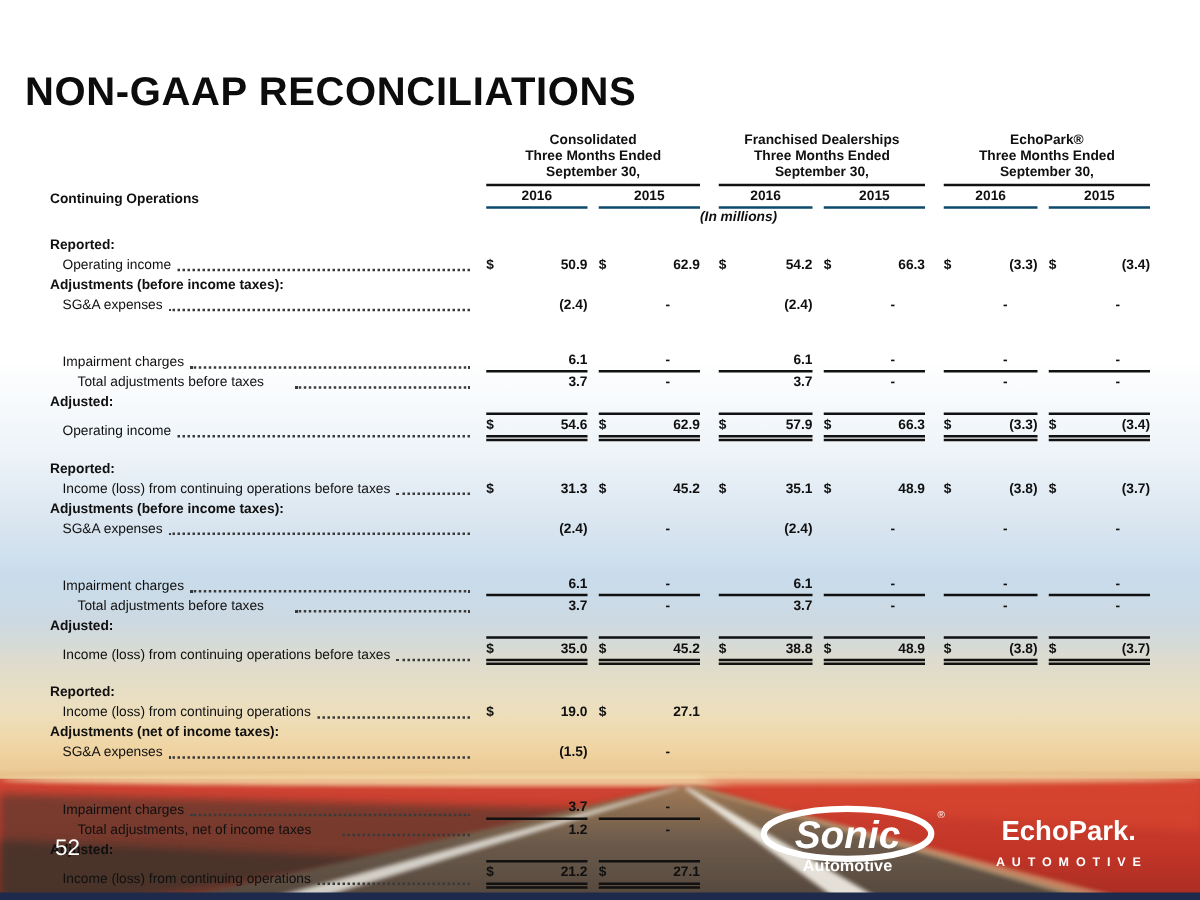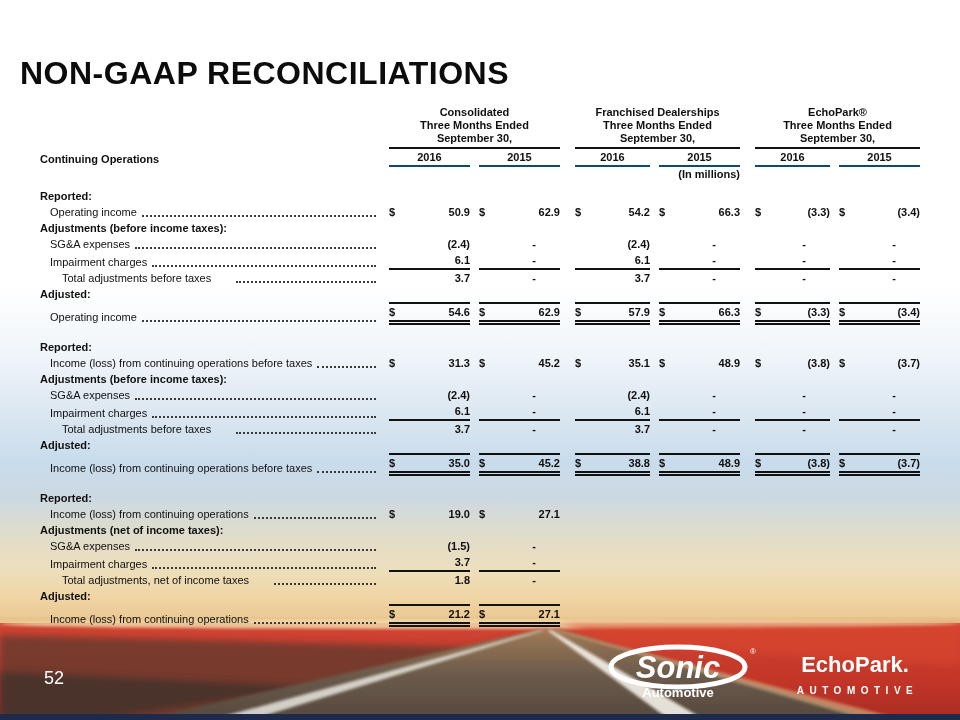--- a/index.html
+++ b/index.html
@@ -25,35 +25,35 @@
   .twrap { position:absolute; left:40px; top:106px; z-index:2; }
   table { border-collapse:collapse; table-layout:fixed; width:880px; }
   td { padding:0; vertical-align:bottom; font-size:11px; color:#101010; }
 
   .gcell { margin-left:9px; text-align:center; font-weight:bold; line-height:13px;
            padding-bottom:2px; border-bottom:2px solid #111; }
   .ggap-g .gcell { margin-left:15px; }
   .ycell { margin-left:9px; border-bottom:2px solid #0c4a6e; text-align:center;
            font-weight:bold; line-height:16px; }
   .stub  { font-weight:bold; line-height:16px; }
-  .inm   { text-align:right; font-weight:bold; line-height:15px; }
+  .inm   { text-align:left; font-weight:bold; line-height:15px;font-style:italic; }
   tr.headgap td { height:6px; }
   tr.secgap td  { height:14px; }
 
   .rlabel { display:flex; align-items:flex-end; line-height:16px; font-weight:normal; }
   .shead  { font-weight:bold; line-height:16px; }
   .ind1 { padding-left:10px; } .ind2 { padding-left:22px;gap:20px; }
   .ldr  { flex:1; border-bottom:2px dotted #3a3a3a; margin:0 4px 3px 5px; }
 
   .vcell { margin-left:9px; display:flex; justify-content:space-between;
            line-height:16px; font-weight:bold; }
   .ggap .vcell, .ggap .ycell { margin-left:15px; }
   .num  { flex:1; text-align:right; }
   .num.dash { padding-right:24px; }
-  .rb { border-bottom:2px solid #111; }
+  .rb { border-bottom:2px solid #111;margin-top:28px; }
   .ra { border-top:2px solid #111; border-bottom:5px double #111; }
 
   .page-number { position:absolute; left:44px; top:668px; z-index:4;
                  color:#fff; font-size:18px; }
   .sonic-logo { position:absolute; left:606px; top:644px; z-index:4; }
   .echopark-logo { position:absolute; left:752px; top:648px; width:206px; z-index:4;
                    color:#fff; text-align:center; }
   .ep-name { font-size:22px; font-weight:bold; line-height:34px; }
   .ep-sub  { font-size:10px; font-weight:bold; letter-spacing:5.5px; margin-top:3px;
              padding-left:5px; }
@@ -877,21 +877,21 @@
           <tr>
             <td>
               <div class="rlabel ind2">
                 <span>Total adjustments, net of income taxes</span>
                 <span class="ldr"></span>
               </div>
             </td>
             <td class="">
               <div class="vcell">
                 <span></span>
-                <span class="num">1.8</span>
+                <span class="num">1.2</span>
               </div>
             </td>
             <td class="">
               <div class="vcell">
                 <span></span>
                 <span class="num dash">-</span>
               </div>
             </td>
             <td class=" ggap">
               <div class="vcell"></div>

